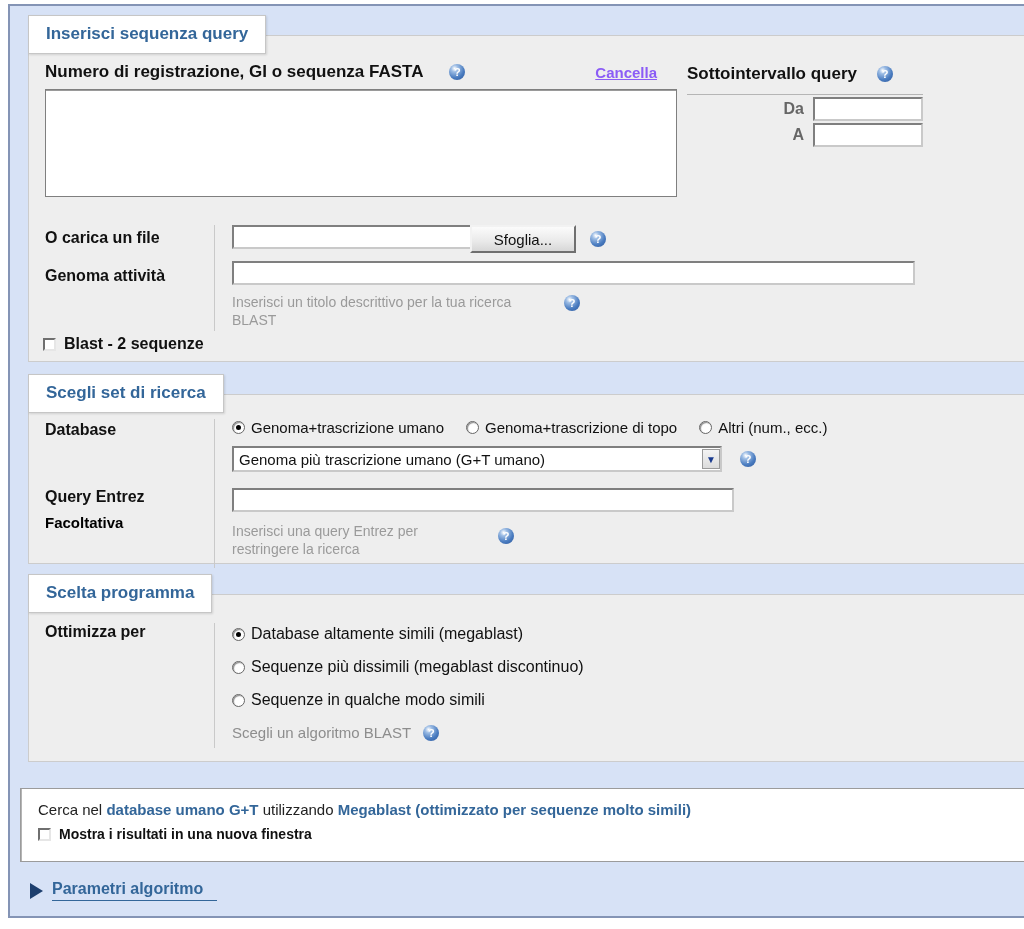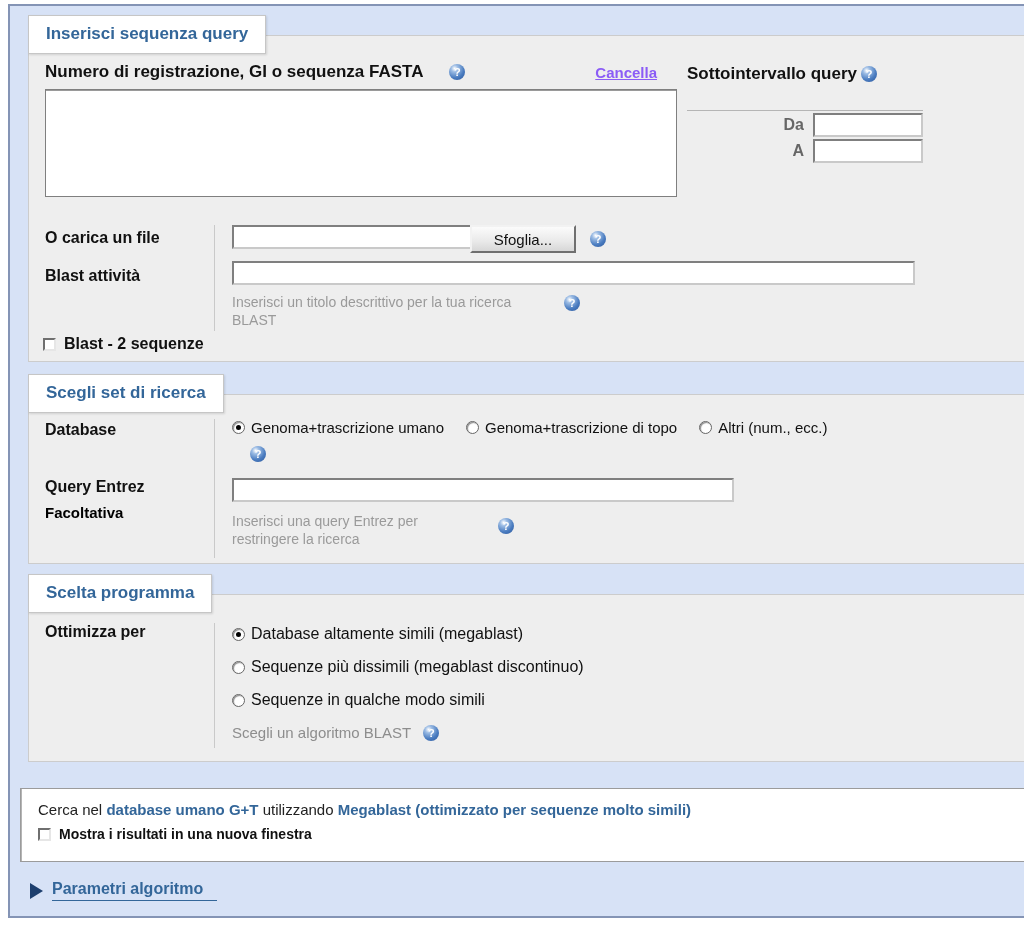--- a/index.html
+++ b/index.html
@@ -58,22 +58,22 @@
   .row { display: flex; }
   .cell-label { width: 169px; flex-shrink: 0; padding-right: 8px; }
   .cell-content { border-left: 1px solid #c9c9c9; padding-left: 17px; }
 
   
   .seq-header { display: flex; align-items: center; width: 634px; }
   .seq-header .help { margin-left: 26px; }
   .cancel-link { margin-left: auto; margin-right: 22px; font-size: 15px; font-weight: bold;
     color: #8b5cf6; text-decoration: underline; cursor: pointer; }
   .subrange { position: absolute; left: 658px; top: 28px; width: 236px; }
-  .subrange-head { display: flex; align-items: center; gap: 4px;
-    border-bottom: 1px solid #b5b5b5; padding-bottom: 26px; }
+  .subrange-head { display: flex; align-items: center; gap: 20px;
+    border-bottom: 1px solid #b5b5b5; padding-bottom: 10px; }
   .subrange-head .lbl { font-size: 17px; }
   .subrange-row { display: flex; align-items: center; justify-content: flex-end;
     margin-top: 2px; }
   .subrange-row .flbl { font-size: 16px; font-weight: bold; color: #666; margin-right: 9px; }
   .subrange-row input { width: 110px; }
 
   .upload-row { margin-top: 24px; }
   .upload-row .cell-content { display: flex; align-items: flex-start; padding-bottom: 8px; }
   .file-input { width: 240px; }
   .browse-btn { margin-left: -2px; width: 106px; height: 28px; }
@@ -177,21 +177,21 @@
         </div>
         <div class="cell-content">
           <input type="text" class="sunken file-input" style="">
           <button class="btn browse-btn">Sfoglia...</button>
           <span class="help">?</span>
         </div>
       </div>
 
       <div class="row title-row">
         <div class="cell-label" style="padding-top:6px">
-          <span class="lbl">Blast attività</span>
+          <span class="lbl">Genoma attività</span>
         </div>
         <div class="cell-content">
           <input type="text" class="sunken title-input" style="">
           <div class="hint-line">
             <span class="hint">Inserisci un titolo descrittivo per la tua ricerca BLAST</span>
             <span class="help">?</span>
           </div>
         </div>
       </div>
 
@@ -219,20 +219,24 @@
             <span class="radio-line">
               <span class="radio"></span>
               <span class="rlbl">Genoma+trascrizione di topo</span>
             </span>
             <span class="radio-line">
               <span class="radio"></span>
               <span class="rlbl">Altri (num., ecc.)</span>
             </span>
           </div>
           <div class="select-row">
+            <div class="select sunken">
+              <span>Genoma più trascrizione umano (G+T umano)</span>
+              <span class="arrow-btn">▼</span>
+            </div>
             <span class="help">?</span>
           </div>
         </div>
       </div>
 
       <div class="row">
         <div class="cell-label entrez-label" style="padding-top:4px">
           <span class="lbl">Query Entrez</span>
           <span class="opt">Facoltativa</span>
         </div>

